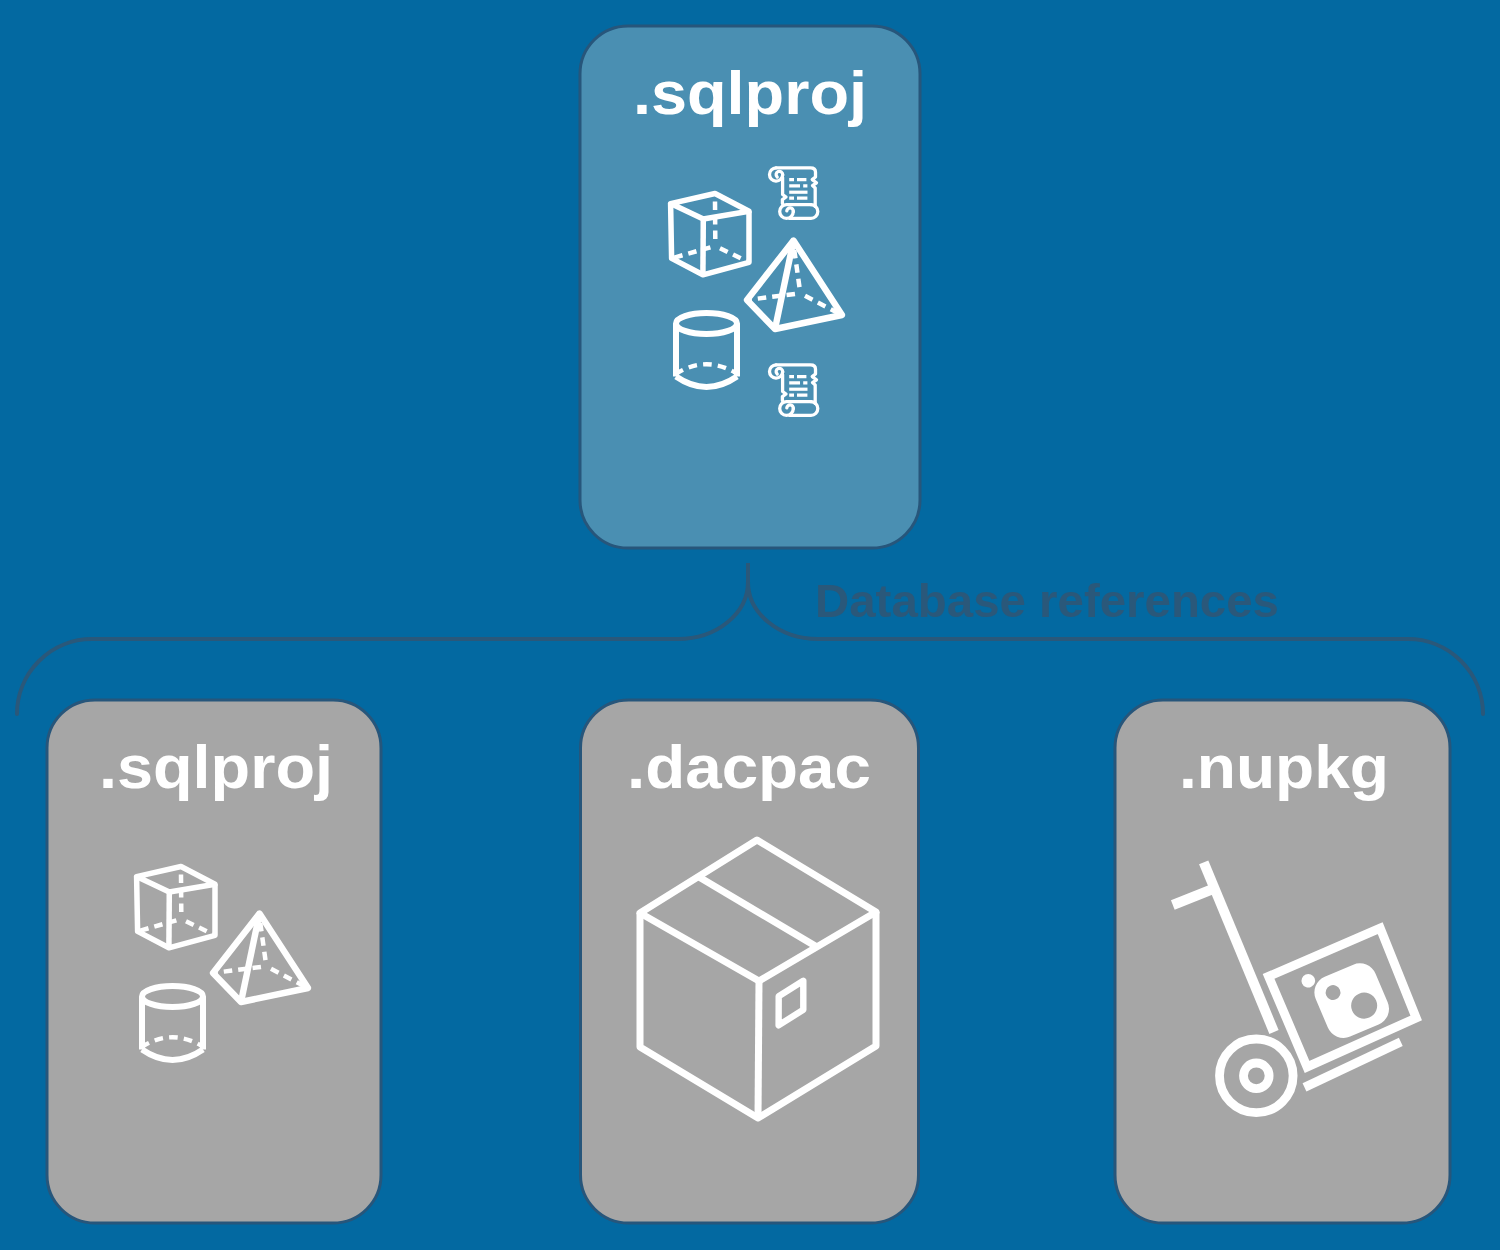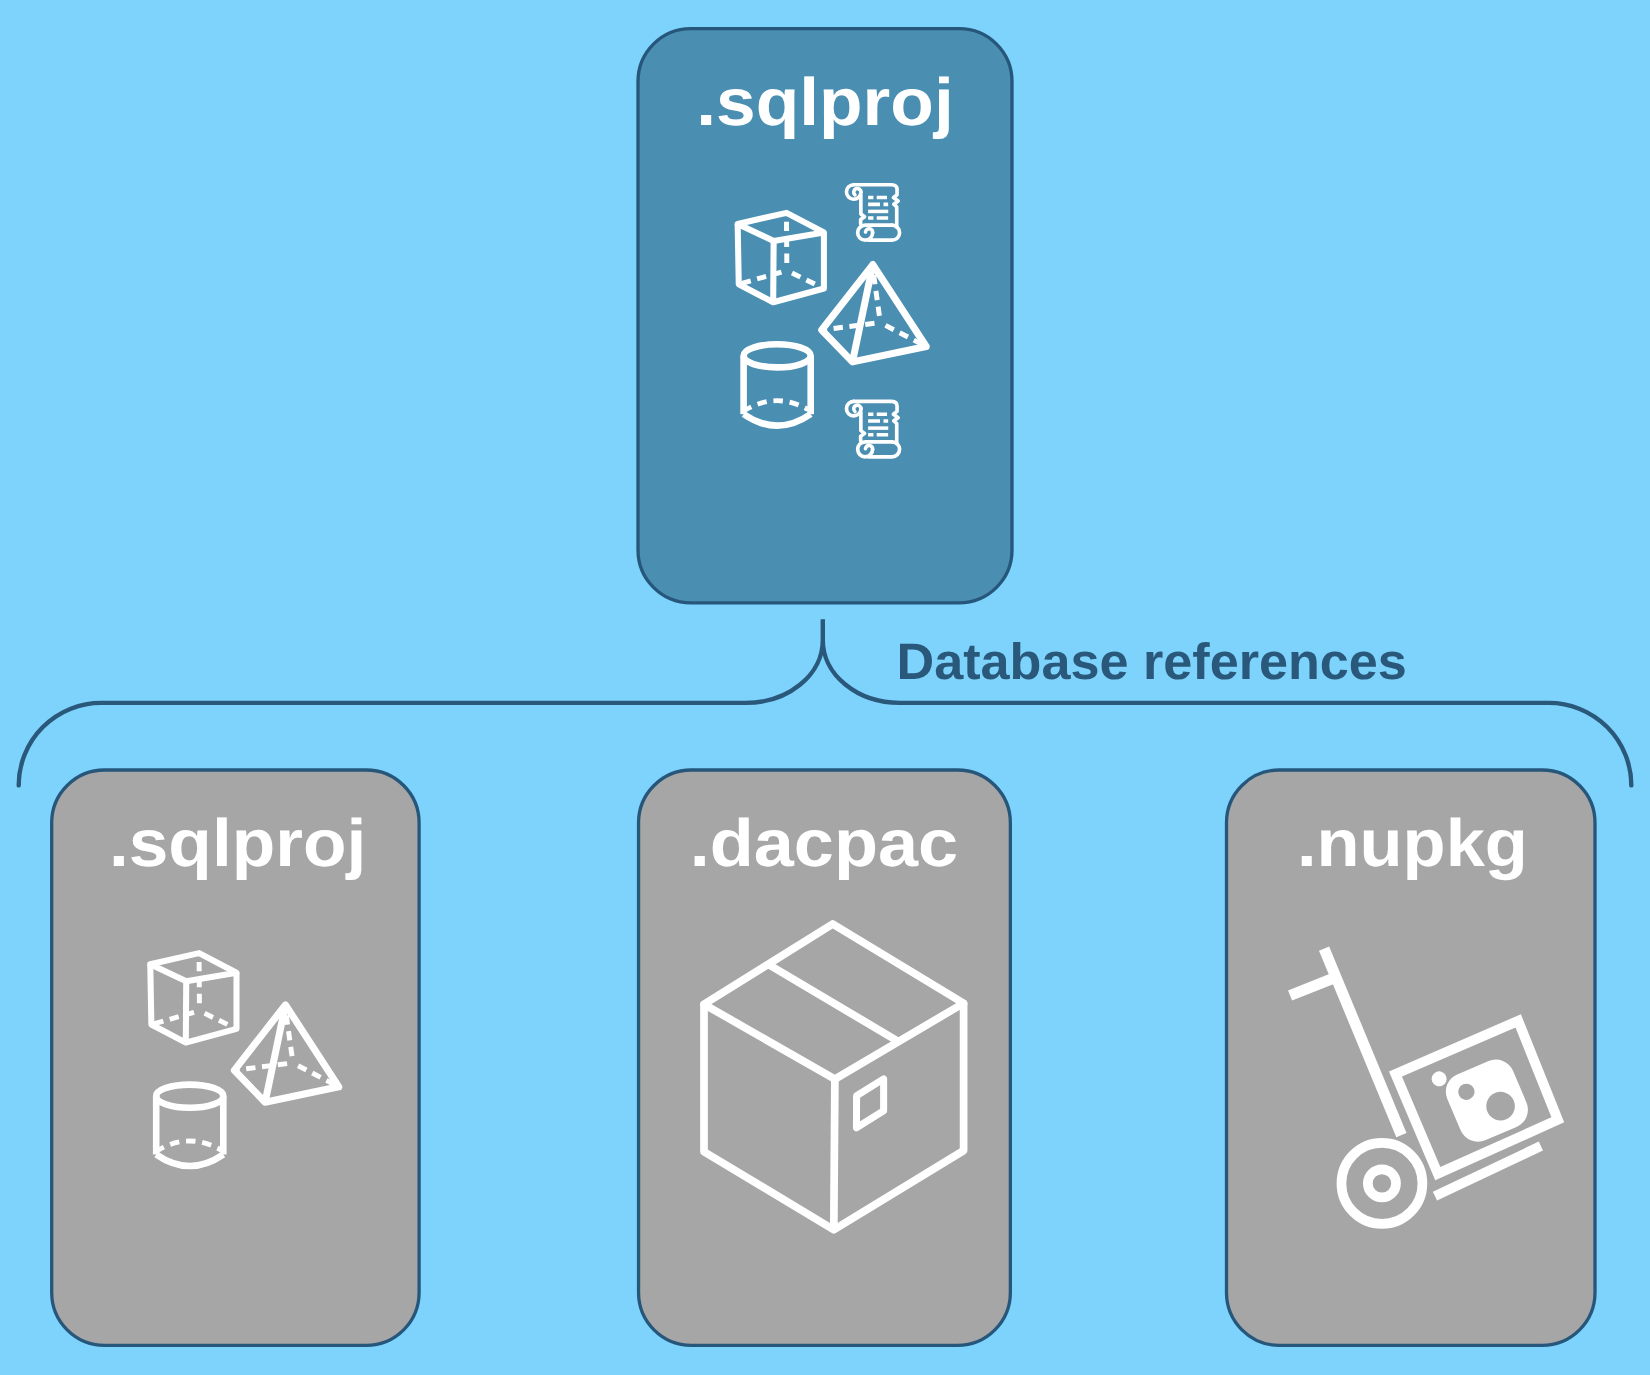--- a/index.html
+++ b/index.html
@@ -1,16 +1,16 @@
 <!DOCTYPE html>
 <html><head>
 <meta charset="utf-8">
 <style>
   html,body{margin:0;padding:0;background:#ffffff;}
-  #canvas{position:relative;width:1500px;height:1250px;background:#7dd3fc;overflow:hidden;}
+  #canvas{position:relative;width:1500px;height:1250px;background:#0369a1;overflow:hidden;}
   svg text{font-family:"Liberation Sans", sans-serif;font-weight:bold;}
 </style>
 </head>
 <body>
 <div id="canvas">
 <svg width="1500" height="1250" viewBox="0 0 1500 1250">
   <defs>
     <g id="shapes3d" fill="none" stroke="#ffffff">
 
       <g stroke-width="5.5" stroke-linejoin="round">

